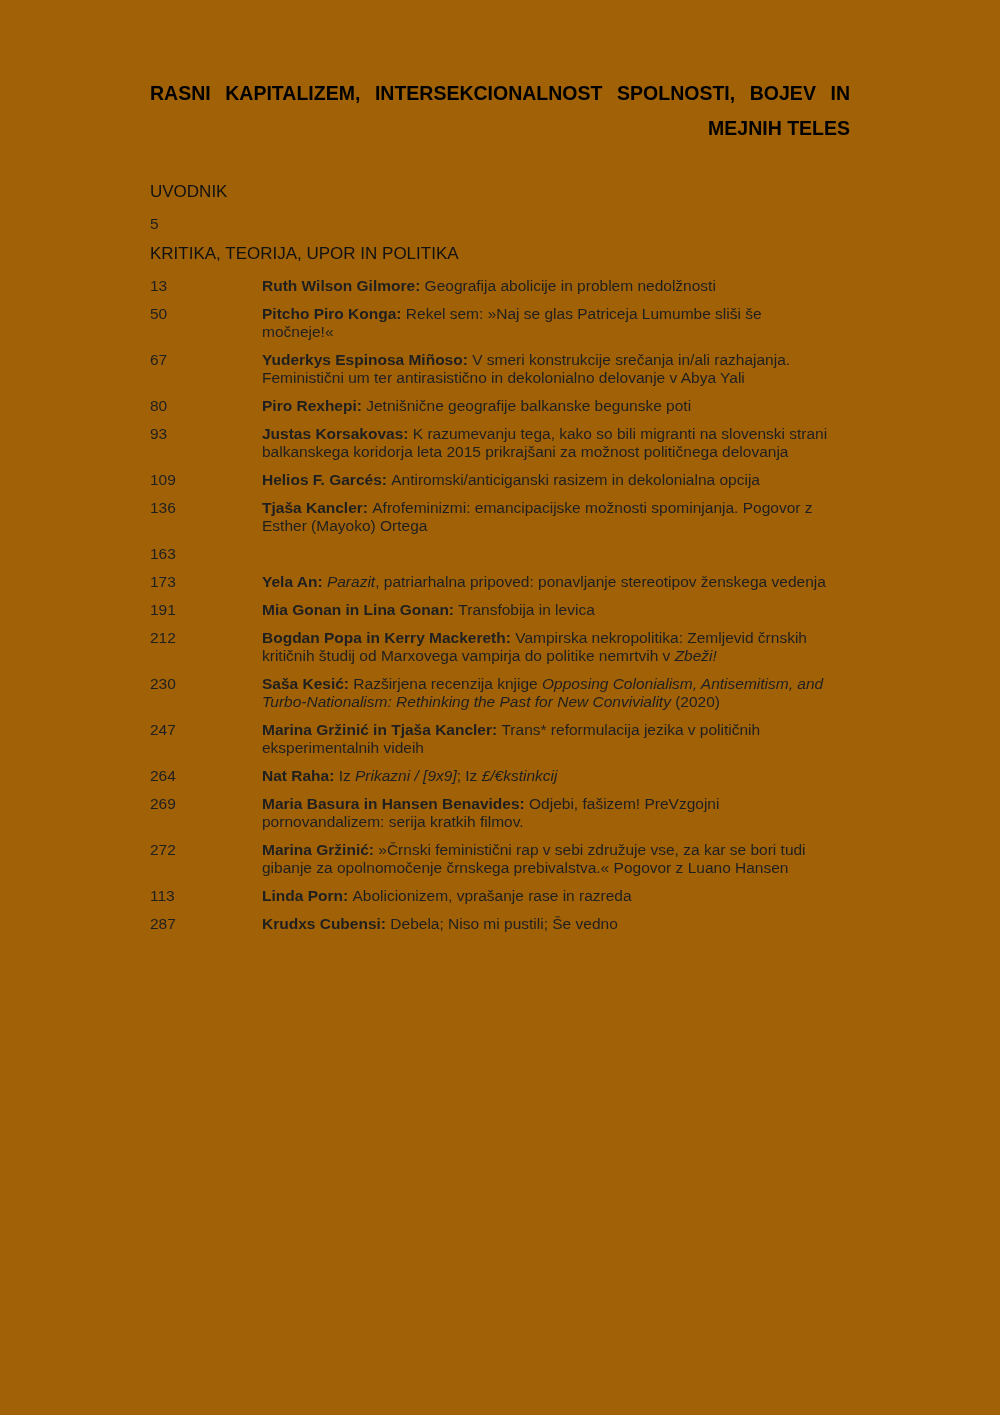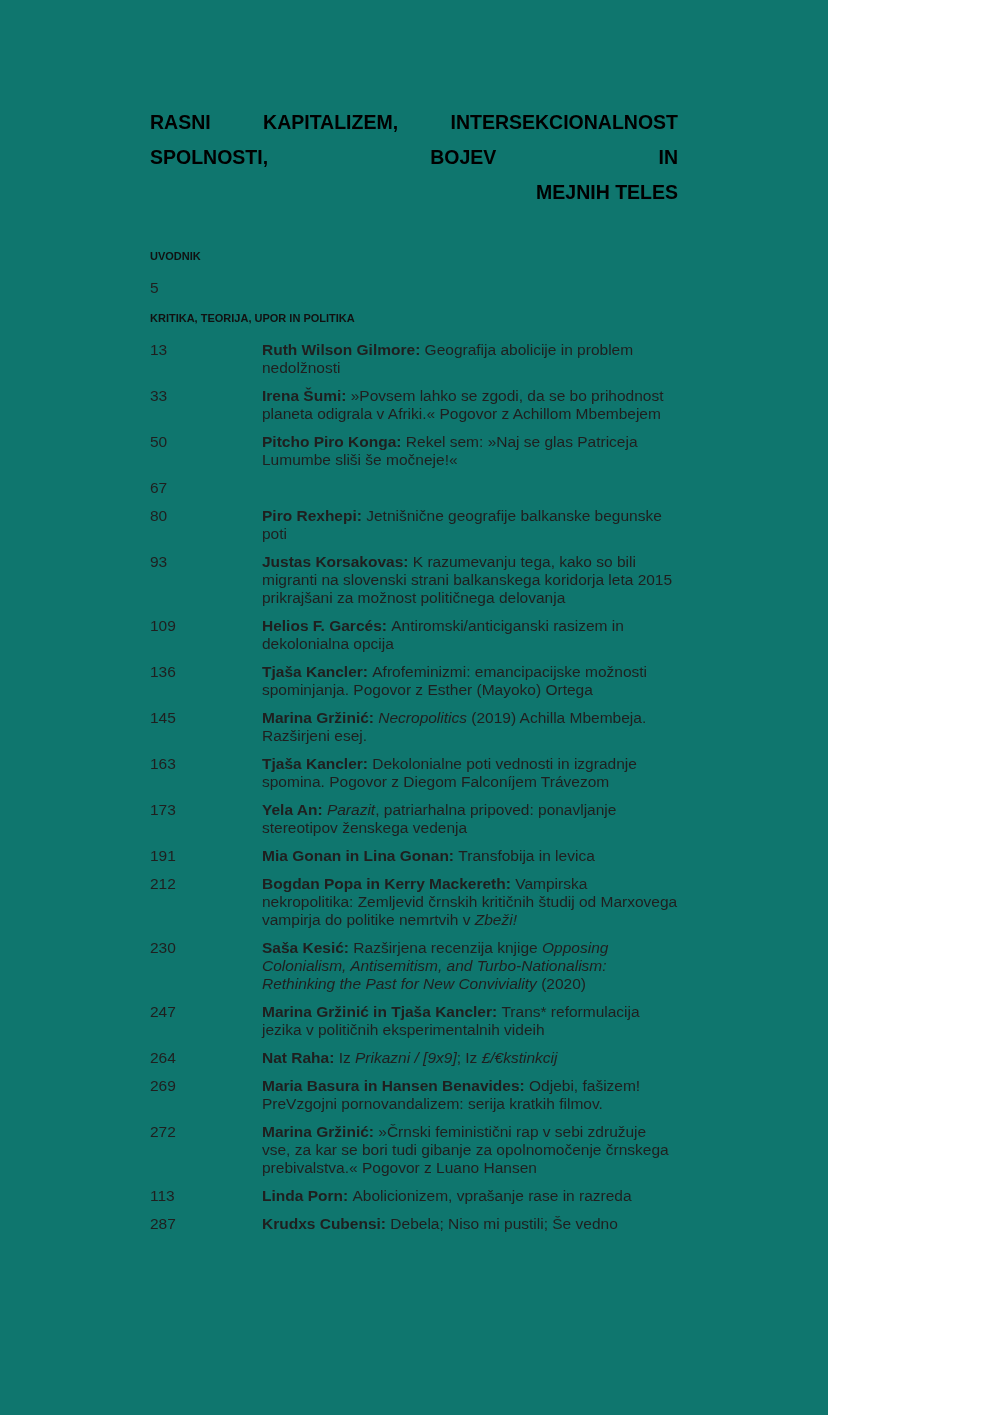--- a/index.html
+++ b/index.html
@@ -9,44 +9,44 @@
   }
   body {
     width: 1000px;
     height: 1415px;
     font-family: "Liberation Sans", "DejaVu Sans", sans-serif;
     color: #1f1f1f;
     -webkit-font-smoothing: antialiased;
   }
   .page {
     box-sizing: border-box;
-    width: 828px;
+    width: 1000px;
     height: 1415px;
-    padding: 105px 150px 0 150px;
-    background: #0f766e;
+    padding: 76px 150px 0 150px;
+    background: #a16207;
   }
   .title {
     margin: 0;
     font-size: 19.5px;
     font-weight: 700;
     color: #000000;
     line-height: 35px;
   }
   .title-line {
     display: block;
     text-align: right;
   }
   .title-line.justified {
     text-align: justify;
     text-align-last: justify;
   }
   .section-heading {
     margin: 8px 0 12px 0;
-    font-size: 11px;
-    font-weight: 700;
+    font-size: 17px;
+    font-weight: 400;
     color: #111111;
     line-height: 22px;
   }
   .toc-section:first-child .section-heading {
     margin-top: 35px;
   }
   .entry {
     display: flex;
     align-items: flex-start;
     margin-bottom: 10px;
@@ -87,32 +87,29 @@
   </section>
 
   <section class="toc-section">
     <h2 class="section-heading">KRITIKA, TEORIJA, UPOR IN POLITIKA</h2>
     <div class="entries">
   <div class="entry">
     <span class="page-num">13</span>
     <span class="entry-text"><span class="seg-bold">Ruth Wilson Gilmore: </span><span class="seg-regular">Geografija abolicije in problem nedolžnosti</span></span>
   </div>
 
-  <div class="entry">
-    <span class="page-num">33</span>
-    <span class="entry-text"><span class="seg-bold">Irena Šumi: </span><span class="seg-regular">»Povsem lahko se zgodi, da se bo prihodnost planeta odigrala v Afriki.« Pogovor z Achillom Mbembejem</span></span>
-  </div>
 
   <div class="entry">
     <span class="page-num">50</span>
     <span class="entry-text"><span class="seg-bold">Pitcho Piro Konga: </span><span class="seg-regular">Rekel sem: »Naj se glas Patriceja Lumumbe sliši še močneje!«</span></span>
   </div>
 
   <div class="entry">
     <span class="page-num">67</span>
+    <span class="entry-text"><span class="seg-bold">Yuderkys Espinosa Miñoso: </span><span class="seg-regular">V smeri konstrukcije srečanja in/ali razhajanja. Feministični um ter antirasistično in dekolonialno delovanje v Abya Yali</span></span>
   </div>
 
   <div class="entry">
     <span class="page-num">80</span>
     <span class="entry-text"><span class="seg-bold">Piro Rexhepi: </span><span class="seg-regular">Jetnišnične geografije balkanske begunske poti</span></span>
   </div>
 
   <div class="entry">
     <span class="page-num">93</span>
     <span class="entry-text"><span class="seg-bold">Justas Korsakovas: </span><span class="seg-regular">K razumevanju tega, kako so bili migranti na slovenski strani balkanskega koridorja leta 2015 prikrajšani za možnost političnega delovanja</span></span>
@@ -121,28 +118,23 @@
   <div class="entry">
     <span class="page-num">109</span>
     <span class="entry-text"><span class="seg-bold">Helios F. Garcés: </span><span class="seg-regular">Antiromski/anticiganski rasizem in dekolonialna opcija</span></span>
   </div>
 
   <div class="entry">
     <span class="page-num">136</span>
     <span class="entry-text"><span class="seg-bold">Tjaša Kancler: </span><span class="seg-regular">Afrofeminizmi: emancipacijske možnosti spominjanja. Pogovor z Esther (Mayoko) Ortega</span></span>
   </div>
 
-  <div class="entry">
-    <span class="page-num">145</span>
-    <span class="entry-text"><span class="seg-bold">Marina Gržinić: </span><span class="seg-italic">Necropolitics</span><span class="seg-regular"> (2019) Achilla Mbembeja. Razširjeni esej.</span></span>
-  </div>
 
   <div class="entry">
     <span class="page-num">163</span>
-    <span class="entry-text"><span class="seg-bold">Tjaša Kancler: </span><span class="seg-regular">Dekolonialne poti vednosti in izgradnje spomina. Pogovor z Diegom Falconíjem Trávezom</span></span>
   </div>
 
   <div class="entry">
     <span class="page-num">173</span>
     <span class="entry-text"><span class="seg-bold">Yela An: </span><span class="seg-italic">Parazit</span><span class="seg-regular">, patriarhalna pripoved: ponavljanje stereotipov ženskega vedenja</span></span>
   </div>
 
   <div class="entry">
     <span class="page-num">191</span>
     <span class="entry-text"><span class="seg-bold">Mia Gonan in Lina Gonan: </span><span class="seg-regular">Transfobija in levica</span></span>

